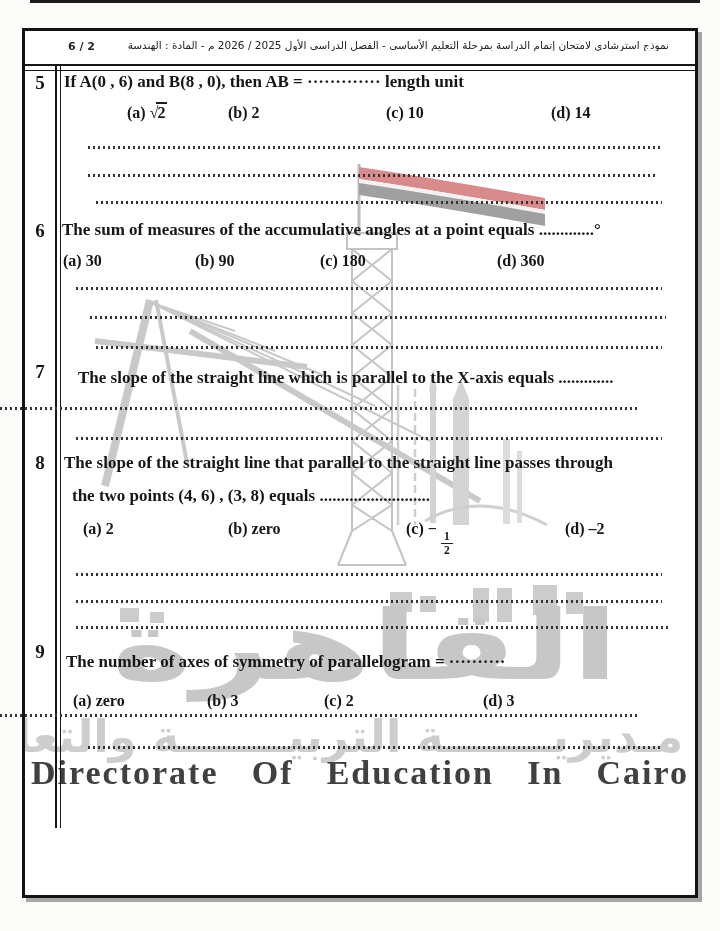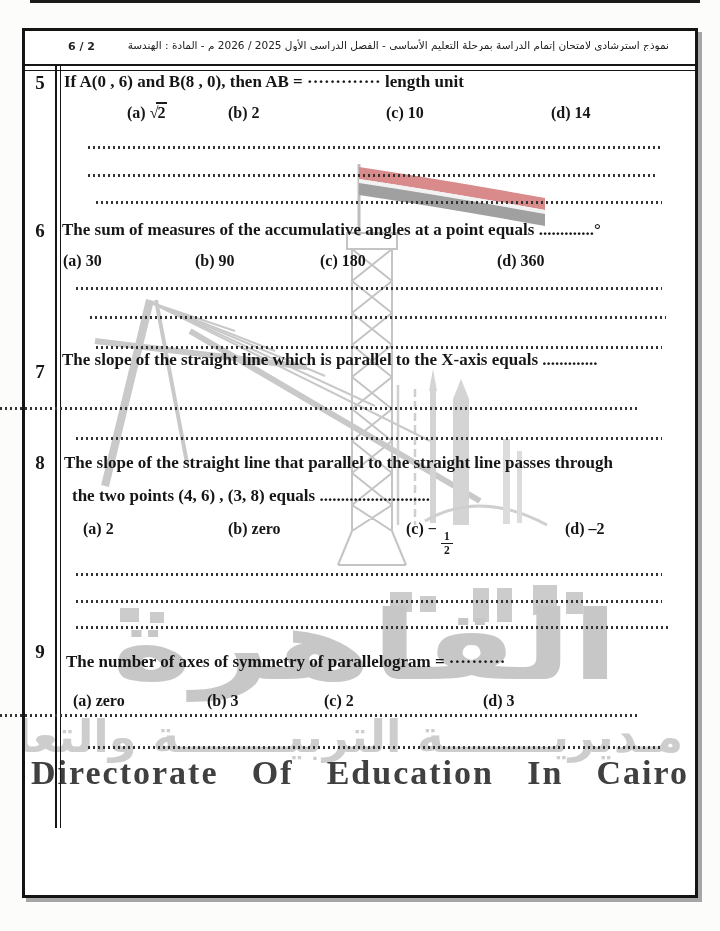--- a/index.html
+++ b/index.html
@@ -166,21 +166,21 @@
         <span class="opt" style="left:295px;">(c) 180</span>
         <span class="opt" style="left:472px;">(d) 360</span>
       </div>
     </div>
     <div class="dl" style="left:51px;top:256px;width:586px;"></div>
     <div class="dl" style="left:65px;top:285px;width:576px;"></div>
     <div class="dl" style="left:71px;top:315px;width:566px;"></div>
 
     <div>
       <div class="qnum" style="top:330px;">7</div>
-      <div class="qtext" style="left:37px;top:318px;">The slope of the straight line which is parallel to the X-axis equals .............</div>
+      <div class="qtext" style="left:37px;top:336px;padding-left:16px;">The slope of the straight line which is parallel to the X-axis equals .............</div>
     </div>
     <div class="dl" style="left:-25px;top:376px;width:640px;"></div>
     <div class="dl" style="left:51px;top:406px;width:586px;"></div>
 
     <div>
       <div class="qnum" style="top:421px;">8</div>
       <div class="qtext" style="left:39px;top:421px;">The slope of the straight line that parallel to the straight line passes through</div>
       <div class="qtext" style="left:47px;top:454px;">the two points (4, 6) , (3, 8) equals   ..........................</div>
       <div class="optrow" style="top:487px;text-align:right;">
         <span class="opt" style="left:58px;">(a) 2</span>

